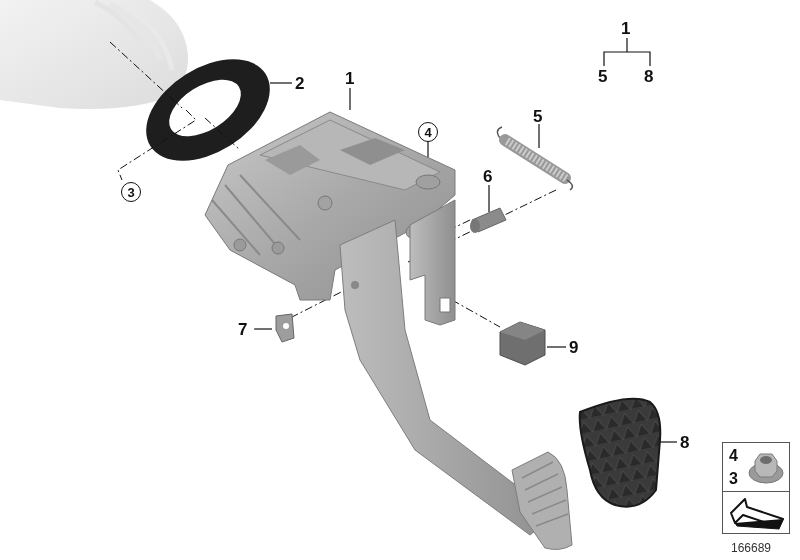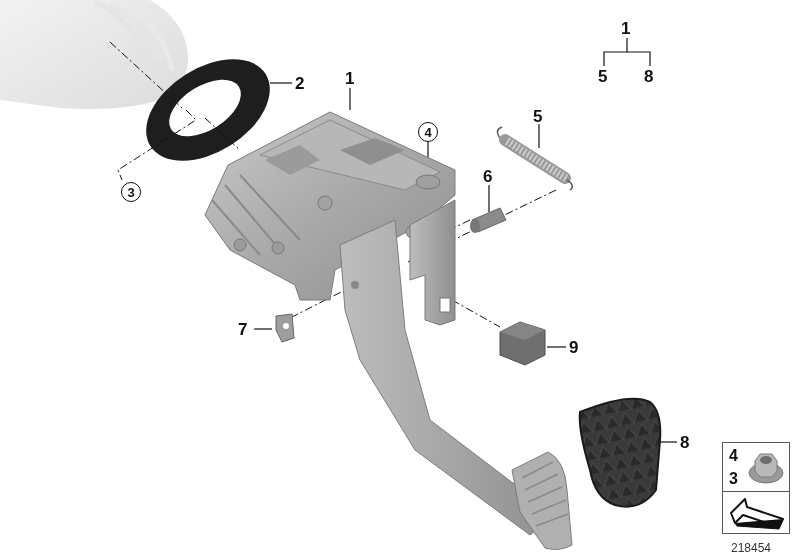--- a/index.html
+++ b/index.html
@@ -151,13 +151,13 @@
       <ellipse cx="19" cy="24" rx="17" ry="10" fill="#9a9a9a" stroke="#777"></ellipse>
       <polygon points="8,12 13,5 25,5 30,12 30,22 25,28 13,28 8,22" fill="#b8b8b8" stroke="#7a7a7a"></polygon>
       <ellipse cx="19" cy="11" rx="6" ry="4" fill="#6d6d6d"></ellipse>
     </svg>
   </div>
   <svg style="position:absolute;left:4px;top:52px;" width="60" height="36" viewBox="0 0 60 36">
     <path d="M4 18 L18 4 L20 12 L56 24 L52 32 L16 20 L8 28 Z" fill="#fff" stroke="#111" stroke-width="2" stroke-linejoin="round"></path>
     <path d="M8 28 L10 31 L52 34 L56 24" fill="#111" stroke="#111" stroke-width="1"></path>
   </svg>
 </div>
-<div class="diagram-id">218454</div>
+<div class="diagram-id">166689</div>
 
 </body></html>

